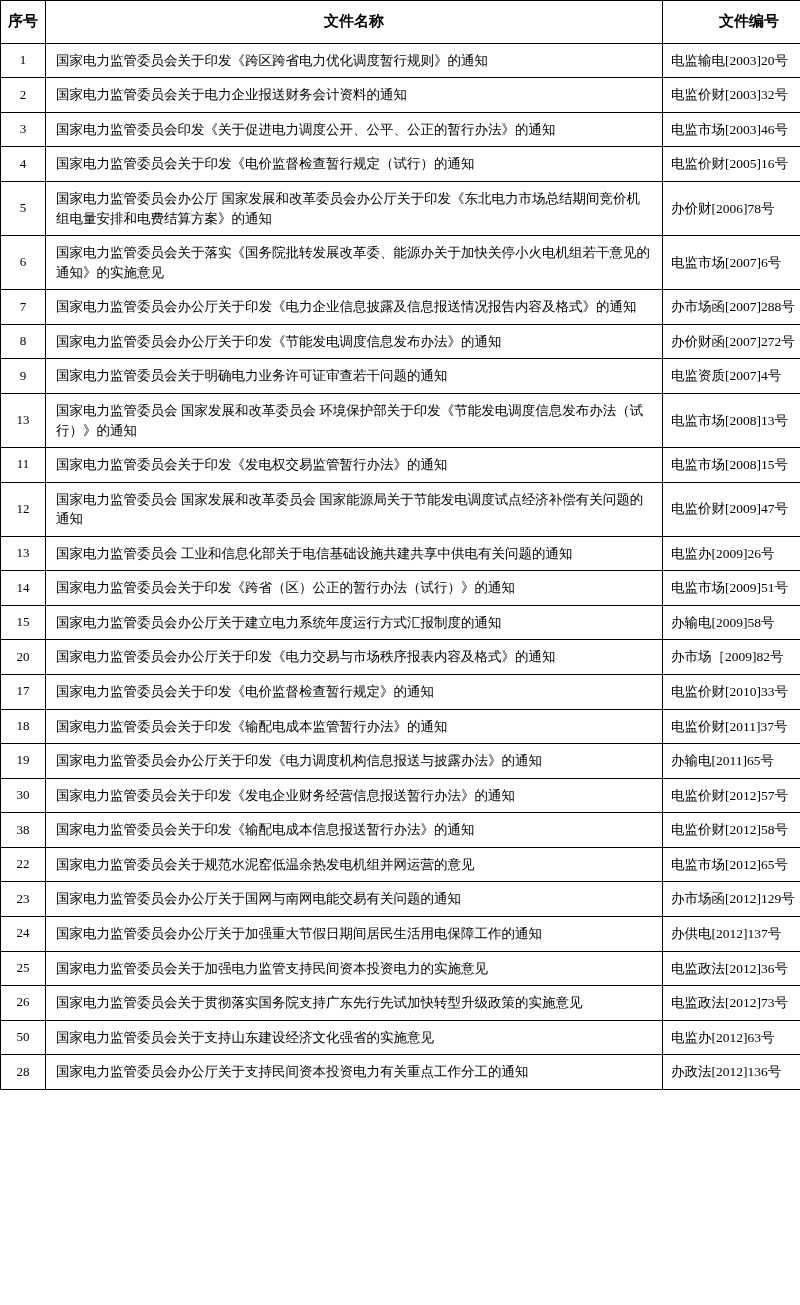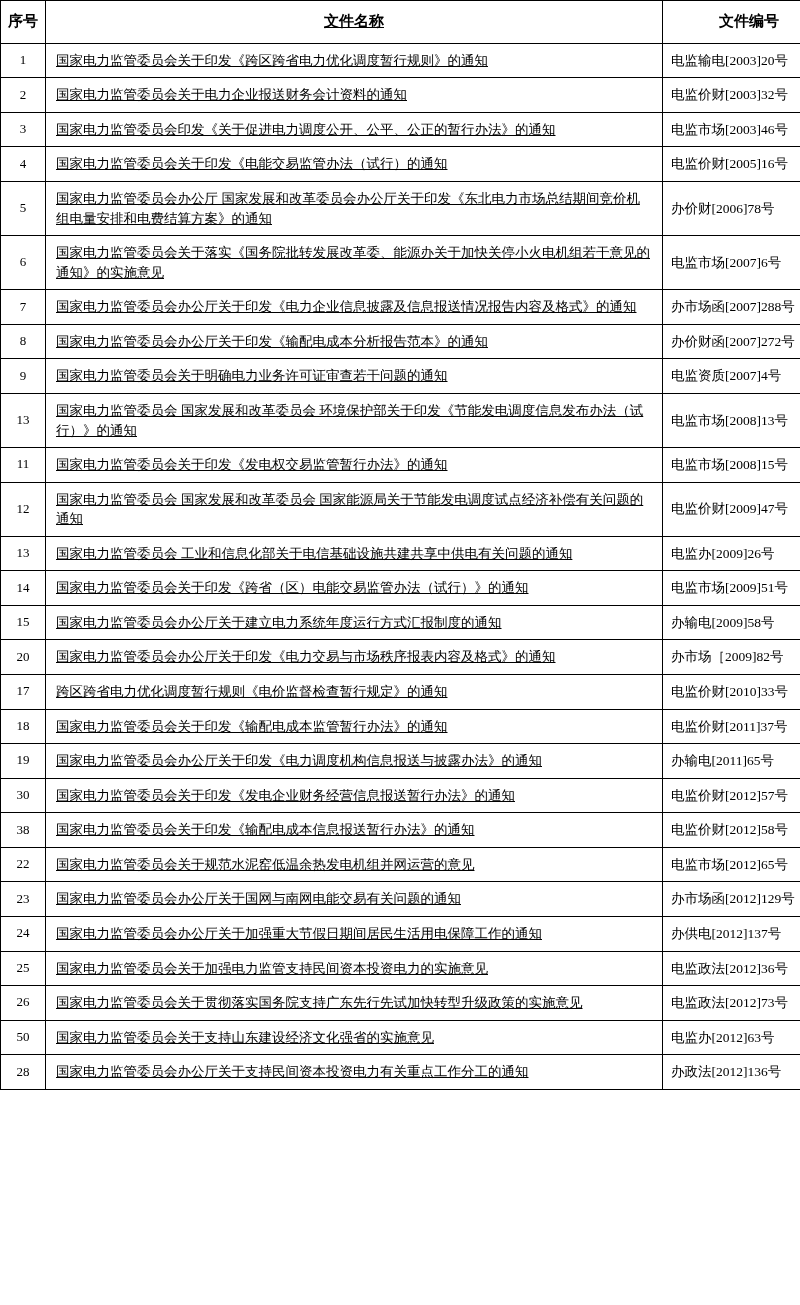--- a/index.html
+++ b/index.html
@@ -31,21 +31,20 @@
     font-size: 15px;
     padding: 10px 6px;
   }
   .col-index {
     width: 32px;
     text-align: center;
   }
   .col-title {
     width: 604px;
     text-align: left;
-    text-decoration: underline;
   }
   .col-number {
     width: 160px;
     text-align: left;
     white-space: nowrap;
   }
   td.col-index {
     font-size: 13px;
   }
   td.col-title {
@@ -79,41 +78,41 @@
         <td class="col-title">国家电力监管委员会关于电力企业报送财务会计资料的通知</td>
         <td class="col-number">电监价财[2003]32号</td>
       </tr>
       <tr>
         <td class="col-index">3</td>
         <td class="col-title">国家电力监管委员会印发《关于促进电力调度公开、公平、公正的暂行办法》的通知</td>
         <td class="col-number">电监市场[2003]46号</td>
       </tr>
       <tr>
         <td class="col-index">4</td>
-        <td class="col-title">国家电力监管委员会关于印发《电能交易监管办法（试行）的通知</td>
+        <td class="col-title">国家电力监管委员会关于印发《电价监督检查暂行规定（试行）的通知</td>
         <td class="col-number">电监价财[2005]16号</td>
       </tr>
       <tr>
         <td class="col-index">5</td>
         <td class="col-title">国家电力监管委员会办公厅 国家发展和改革委员会办公厅关于印发《东北电力市场总结期间竞价机组电量安排和电费结算方案》的通知</td>
         <td class="col-number">办价财[2006]78号</td>
       </tr>
       <tr>
         <td class="col-index">6</td>
         <td class="col-title">国家电力监管委员会关于落实《国务院批转发展改革委、能源办关于加快关停小火电机组若干意见的通知》的实施意见</td>
         <td class="col-number">电监市场[2007]6号</td>
       </tr>
       <tr>
         <td class="col-index">7</td>
         <td class="col-title">国家电力监管委员会办公厅关于印发《电力企业信息披露及信息报送情况报告内容及格式》的通知</td>
         <td class="col-number">办市场函[2007]288号</td>
       </tr>
       <tr>
         <td class="col-index">8</td>
-        <td class="col-title">国家电力监管委员会办公厅关于印发《输配电成本分析报告范本》的通知</td>
+        <td class="col-title">国家电力监管委员会办公厅关于印发《节能发电调度信息发布办法》的通知</td>
         <td class="col-number">办价财函[2007]272号</td>
       </tr>
       <tr>
         <td class="col-index">9</td>
         <td class="col-title">国家电力监管委员会关于明确电力业务许可证审查若干问题的通知</td>
         <td class="col-number">电监资质[2007]4号</td>
       </tr>
       <tr>
         <td class="col-index">13</td>
         <td class="col-title">国家电力监管委员会 国家发展和改革委员会 环境保护部关于印发《节能发电调度信息发布办法（试行）》的通知</td>
@@ -129,36 +128,36 @@
         <td class="col-title">国家电力监管委员会 国家发展和改革委员会 国家能源局关于节能发电调度试点经济补偿有关问题的通知</td>
         <td class="col-number">电监价财[2009]47号</td>
       </tr>
       <tr>
         <td class="col-index">13</td>
         <td class="col-title">国家电力监管委员会 工业和信息化部关于电信基础设施共建共享中供电有关问题的通知</td>
         <td class="col-number">电监办[2009]26号</td>
       </tr>
       <tr>
         <td class="col-index">14</td>
-        <td class="col-title">国家电力监管委员会关于印发《跨省（区）电能交易监管办法（试行）》的通知</td>
+        <td class="col-title">国家电力监管委员会关于印发《跨省（区）公正的暂行办法（试行）》的通知</td>
         <td class="col-number">电监市场[2009]51号</td>
       </tr>
       <tr>
         <td class="col-index">15</td>
         <td class="col-title">国家电力监管委员会办公厅关于建立电力系统年度运行方式汇报制度的通知</td>
         <td class="col-number">办输电[2009]58号</td>
       </tr>
       <tr>
         <td class="col-index">20</td>
         <td class="col-title">国家电力监管委员会办公厅关于印发《电力交易与市场秩序报表内容及格式》的通知</td>
         <td class="col-number">办市场［2009]82号</td>
       </tr>
       <tr>
         <td class="col-index">17</td>
-        <td class="col-title">跨区跨省电力优化调度暂行规则《电价监督检查暂行规定》的通知</td>
+        <td class="col-title">国家电力监管委员会关于印发《电价监督检查暂行规定》的通知</td>
         <td class="col-number">电监价财[2010]33号</td>
       </tr>
       <tr>
         <td class="col-index">18</td>
         <td class="col-title">国家电力监管委员会关于印发《输配电成本监管暂行办法》的通知</td>
         <td class="col-number">电监价财[2011]37号</td>
       </tr>
       <tr>
         <td class="col-index">19</td>
         <td class="col-title">国家电力监管委员会办公厅关于印发《电力调度机构信息报送与披露办法》的通知</td>

